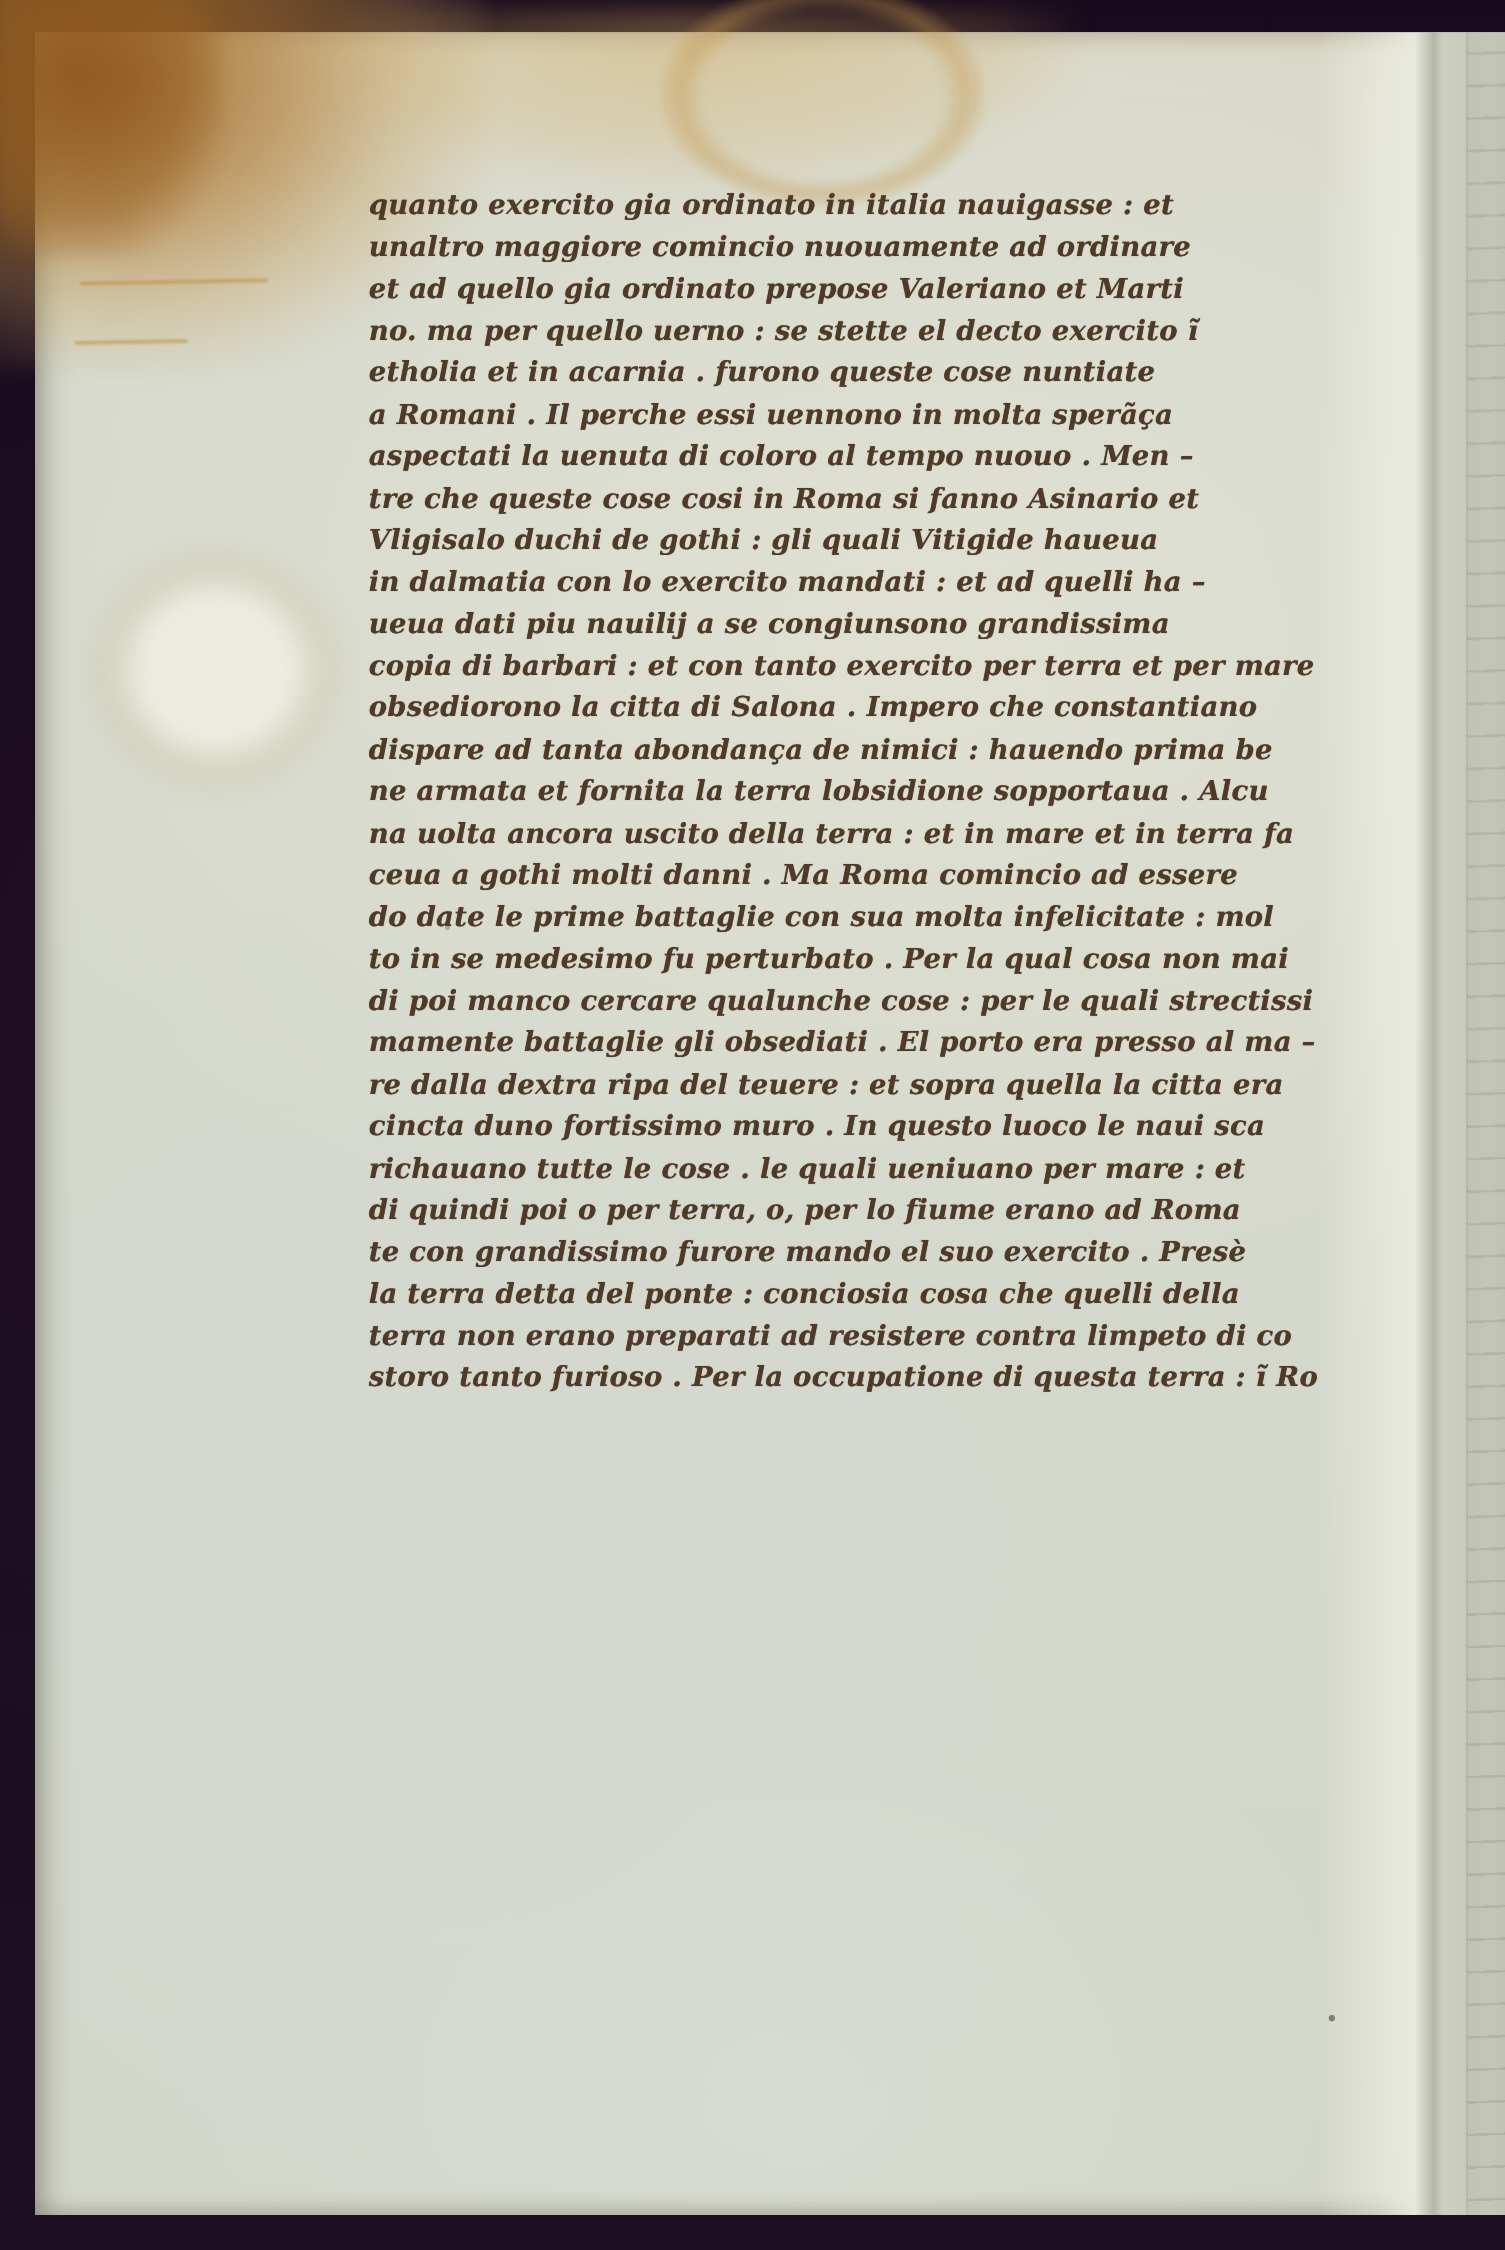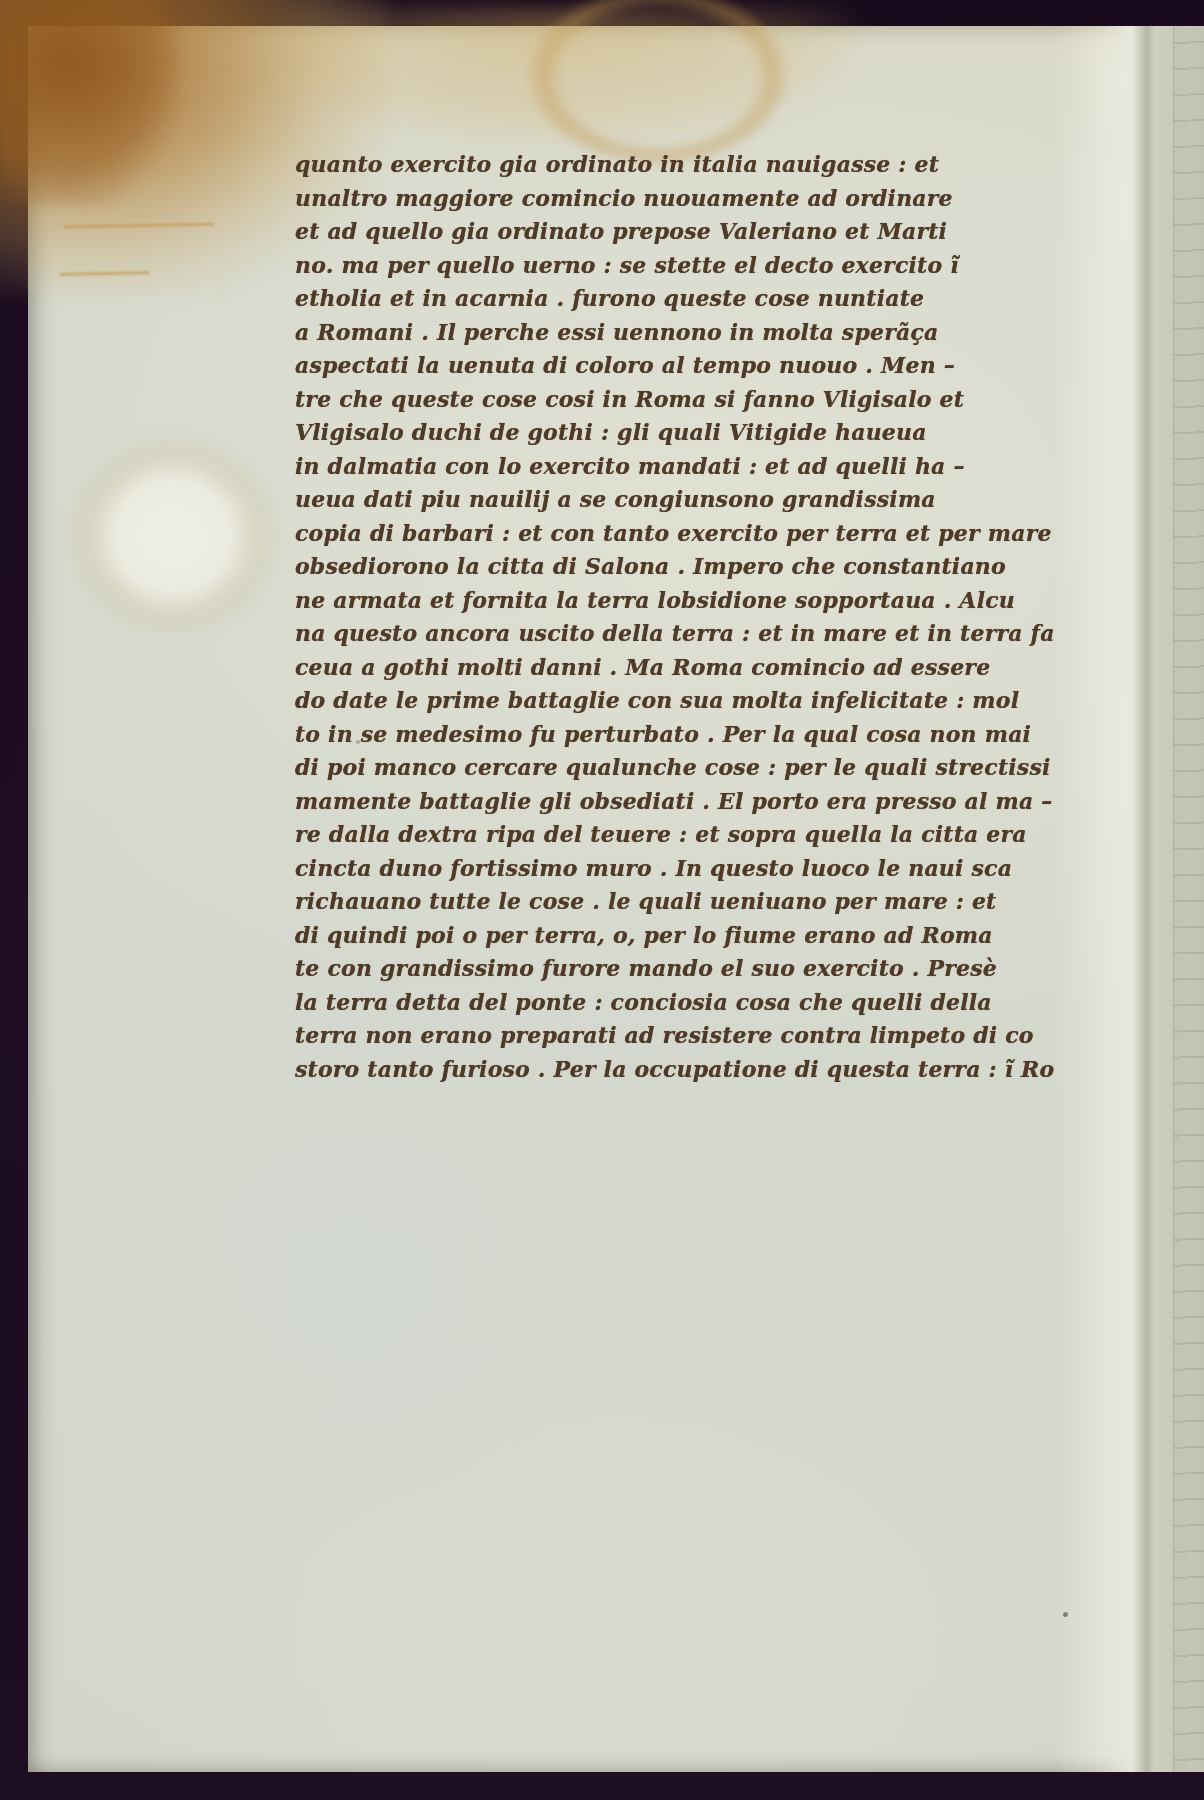--- a/index.html
+++ b/index.html
@@ -139,28 +139,29 @@
   <div class="speck speck-2"></div>
 
   <div class="textblock">
       <div class="ms-line">quanto exercito gia ordinato in italia nauigasse : et</div>
       <div class="ms-line">unaltro maggiore comincio nuouamente ad ordinare</div>
       <div class="ms-line">et ad quello gia ordinato prepose Valeriano et Marti</div>
       <div class="ms-line">no. ma per quello uerno : se stette el decto exercito ĩ</div>
       <div class="ms-line">etholia et in acarnia . furono queste cose nuntiate</div>
       <div class="ms-line">a Romani . Il perche essi uennono in molta sperãça</div>
       <div class="ms-line">aspectati la uenuta di coloro al tempo nuouo . Men –</div>
-      <div class="ms-line">tre che queste cose cosi in Roma si fanno  Vligisalo et</div>
+      <div class="ms-line">tre che queste cose cosi in Roma si fanno  Asinario et</div>
       <div class="ms-line">Vligisalo duchi de gothi : gli quali Vitigide haueua</div>
       <div class="ms-line">in dalmatia con lo exercito mandati : et ad quelli ha –</div>
       <div class="ms-line">ueua dati piu nauilij a se congiunsono grandissima</div>
       <div class="ms-line">copia di barbari : et con tanto exercito per terra et per mare</div>
       <div class="ms-line">obsediorono la citta di Salona . Impero che constantiano</div>
+      <div class="ms-line">dispare ad tanta abondança de nimici : hauendo prima be</div>
       <div class="ms-line">ne armata et fornita la terra lobsidione sopportaua . Alcu</div>
-      <div class="ms-line">na questo ancora uscito della terra : et in mare et in terra fa</div>
+      <div class="ms-line">na uolta ancora uscito della terra : et in mare et in terra fa</div>
       <div class="ms-line">ceua a gothi molti danni . Ma Roma comincio ad essere</div>
       <div class="ms-line">do date le prime battaglie con sua molta infelicitate : mol</div>
       <div class="ms-line">to in se medesimo fu perturbato . Per la qual cosa non mai</div>
       <div class="ms-line">di poi manco cercare qualunche cose : per le quali strectissi</div>
       <div class="ms-line">mamente battaglie gli obsediati . El porto era presso al ma –</div>
       <div class="ms-line">re dalla dextra ripa del teuere : et sopra quella la citta era</div>
       <div class="ms-line">cincta duno fortissimo muro . In questo luoco le naui sca</div>
       <div class="ms-line">richauano tutte le cose . le quali ueniuano per mare : et</div>
       <div class="ms-line">di quindi poi o per terra, o, per lo fiume erano ad Roma</div>
       <div class="ms-line">te con grandissimo furore mando el suo exercito . Presè</div>

